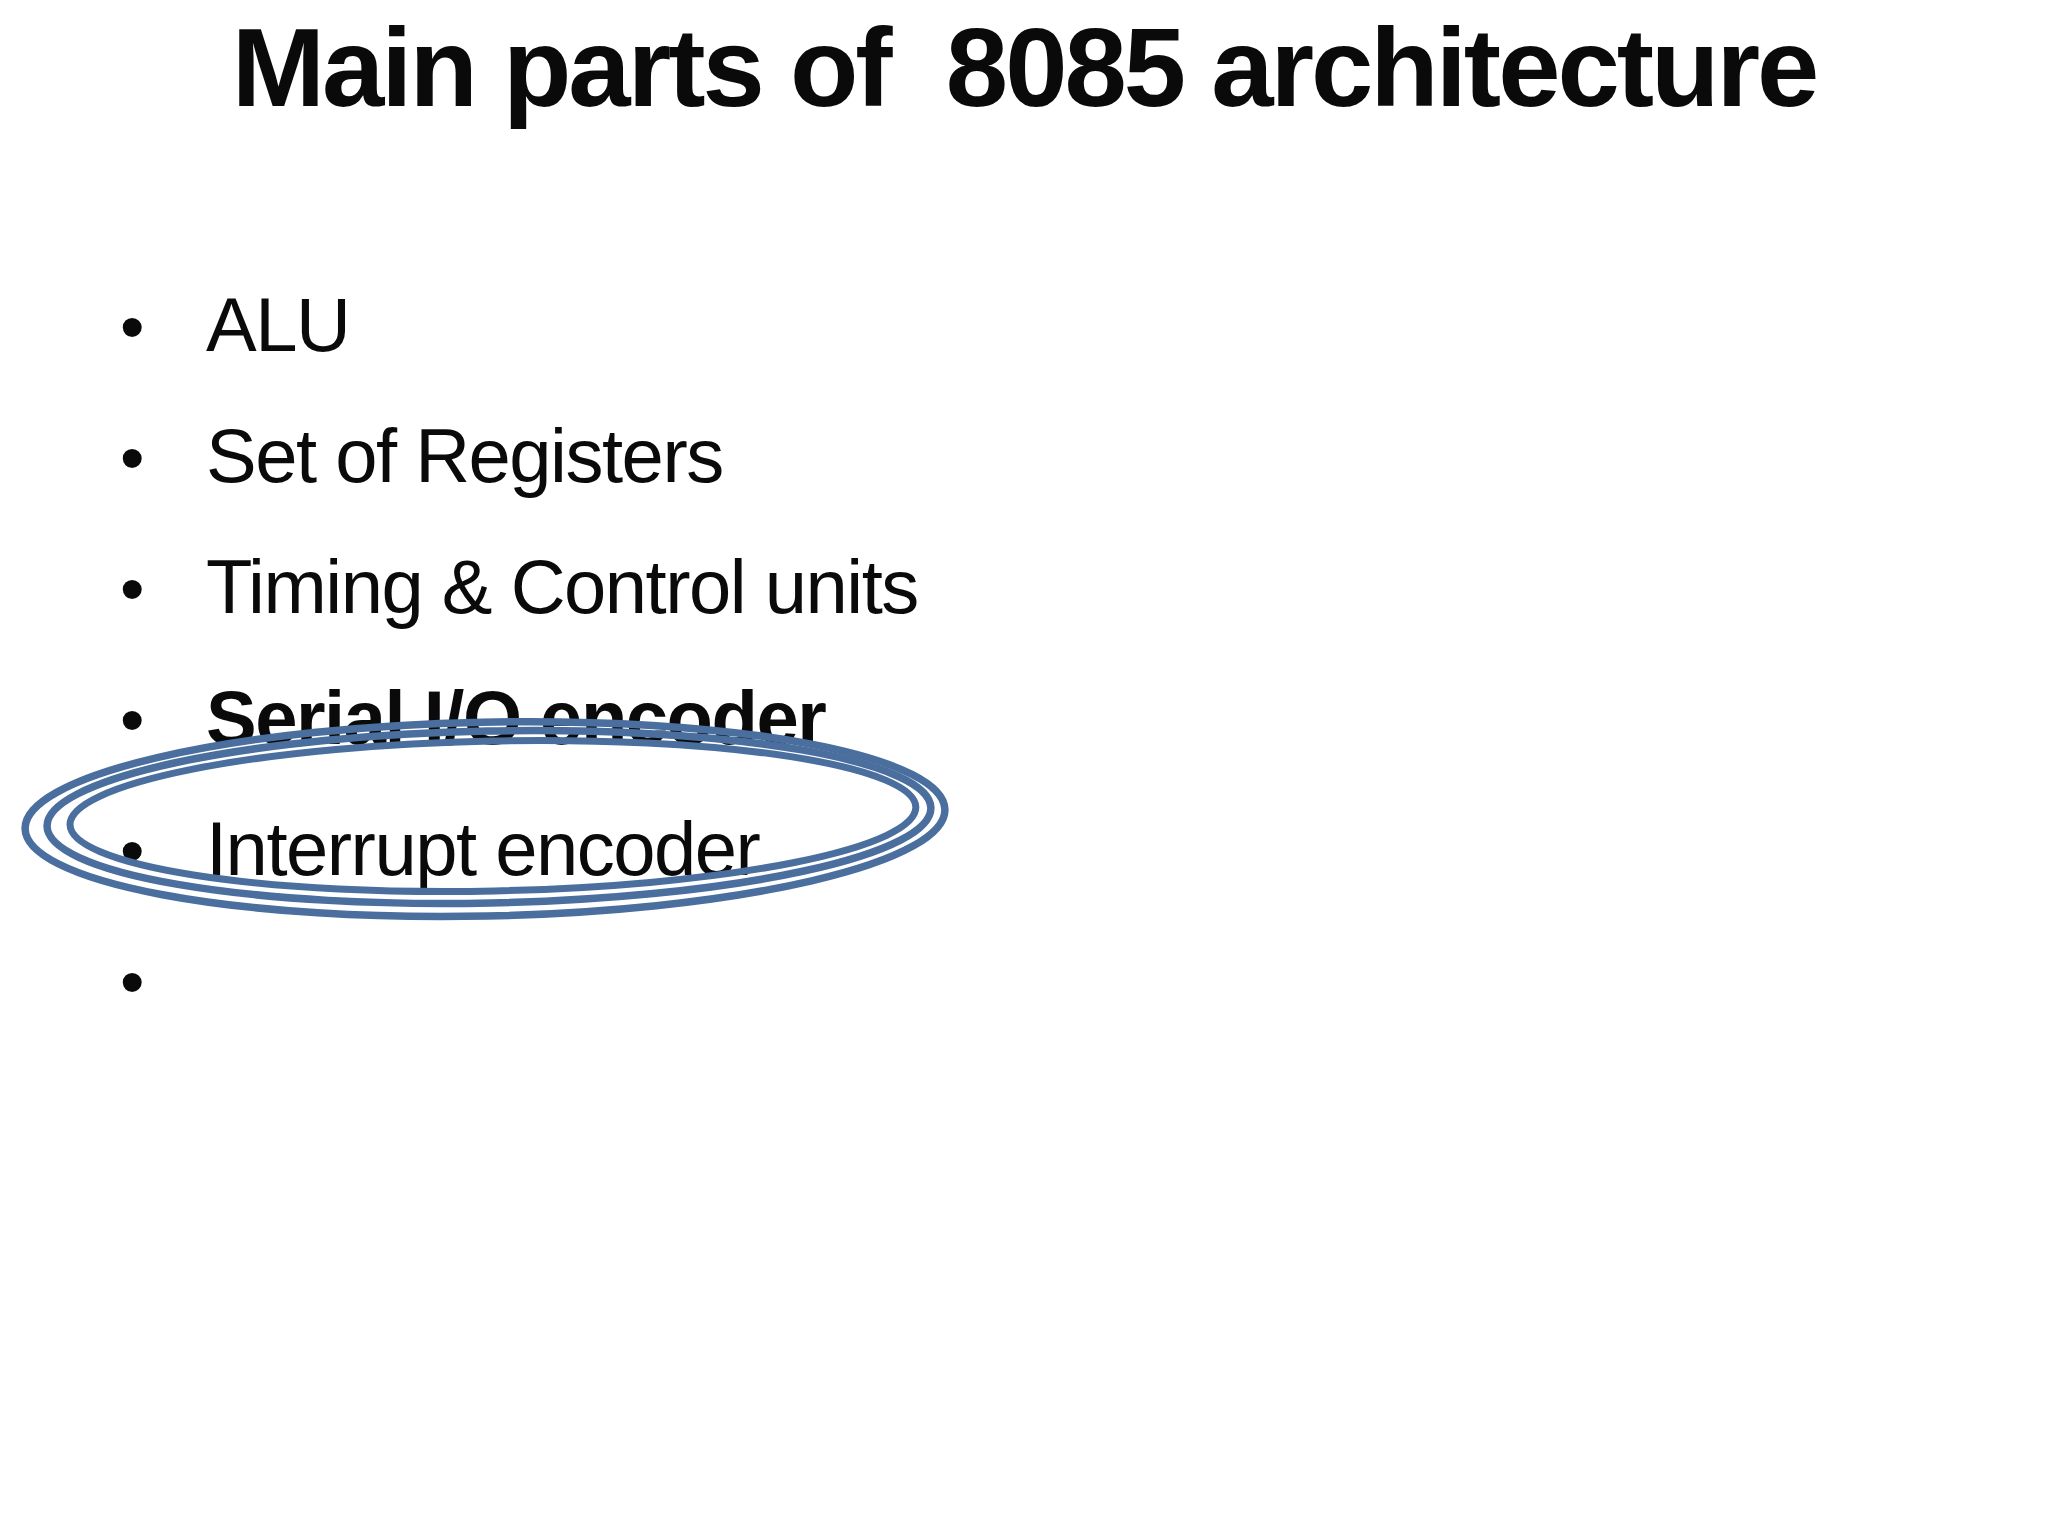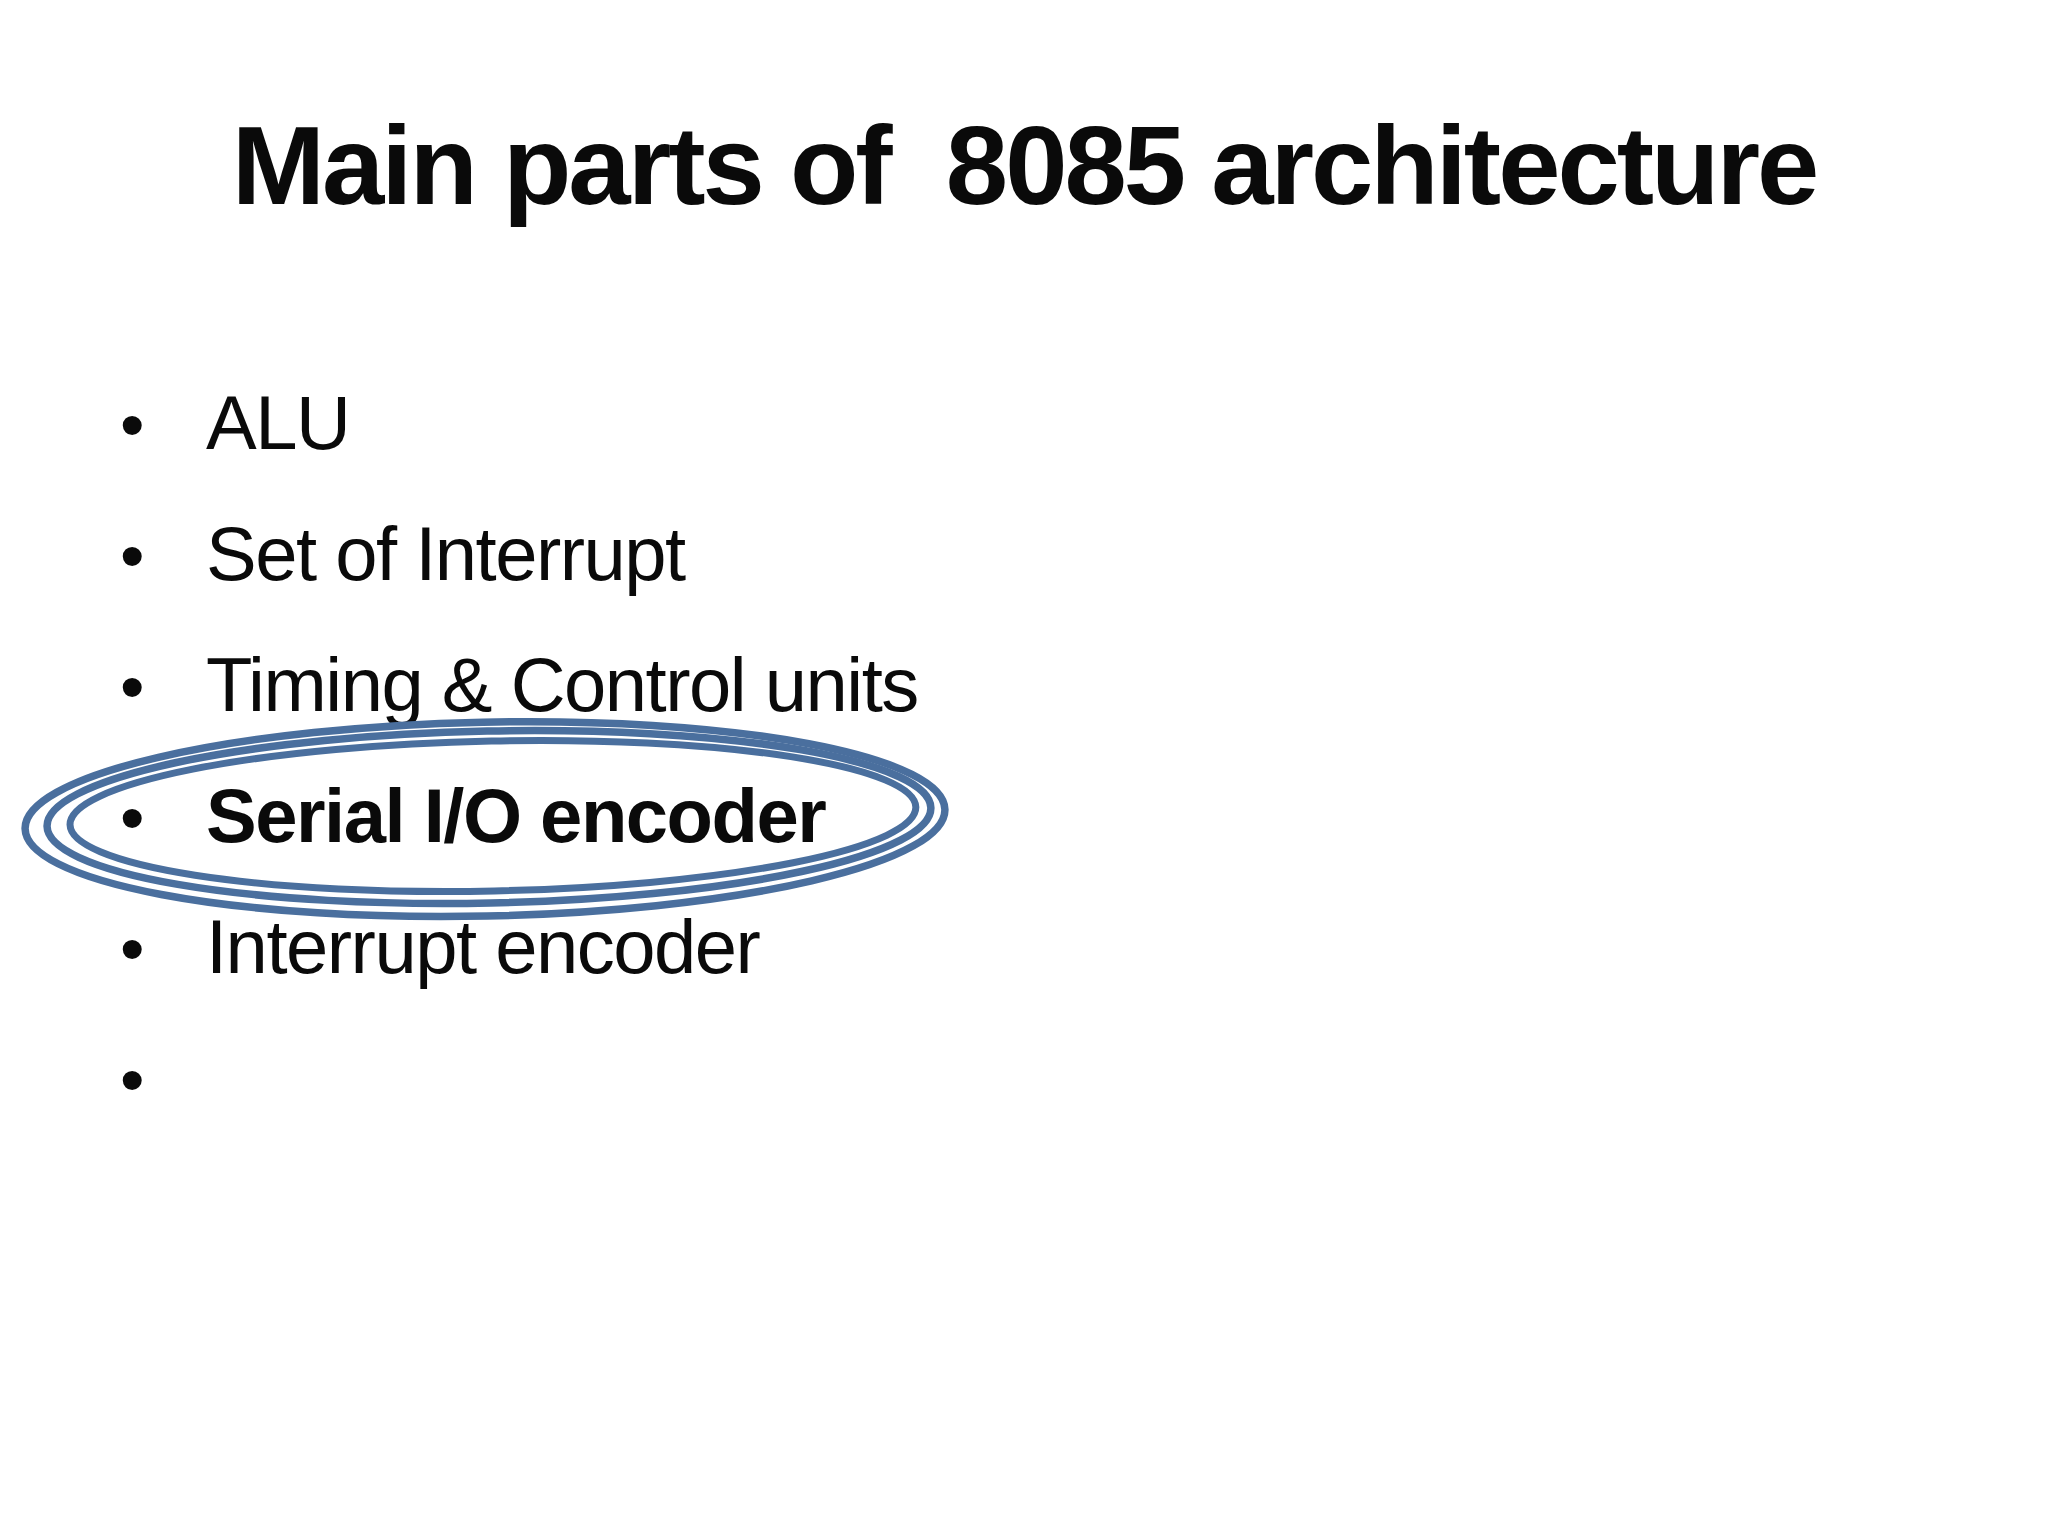--- a/index.html
+++ b/index.html
@@ -8,21 +8,20 @@
     height: 1536px;
     background: #ffffff;
     font-family: "Liberation Sans", "DejaVu Sans", sans-serif;
   }
   .slide {
     position: relative;
     width: 2048px;
     height: 1536px;
     background: #ffffff;
     overflow: hidden;
-    padding-top: 98px;
   }
   .title {
     font-size: 112px;
     font-weight: 700;
     color: #0a0a0a;
     text-align: center;
     letter-spacing: -3px;
     line-height: 1.22;
     white-space: pre;
   }
@@ -67,21 +66,21 @@
 
   <h1 class="title">Main parts of  8085 architecture</h1>
 
   <ul class="bullets">
     <li class="item">
       <span class="bullet">•</span>
       <span class="label">ALU</span>
     </li>
     <li class="item">
       <span class="bullet">•</span>
-      <span class="label">Set of Interrupt</span>
+      <span class="label">Set of Registers</span>
     </li>
     <li class="item">
       <span class="bullet">•</span>
       <span class="label">Timing &amp; Control units</span>
     </li>
     <li class="item bold">
       <span class="bullet">•</span>
       <span class="label">Serial I/O encoder</span>
     </li>
     <li class="item">

